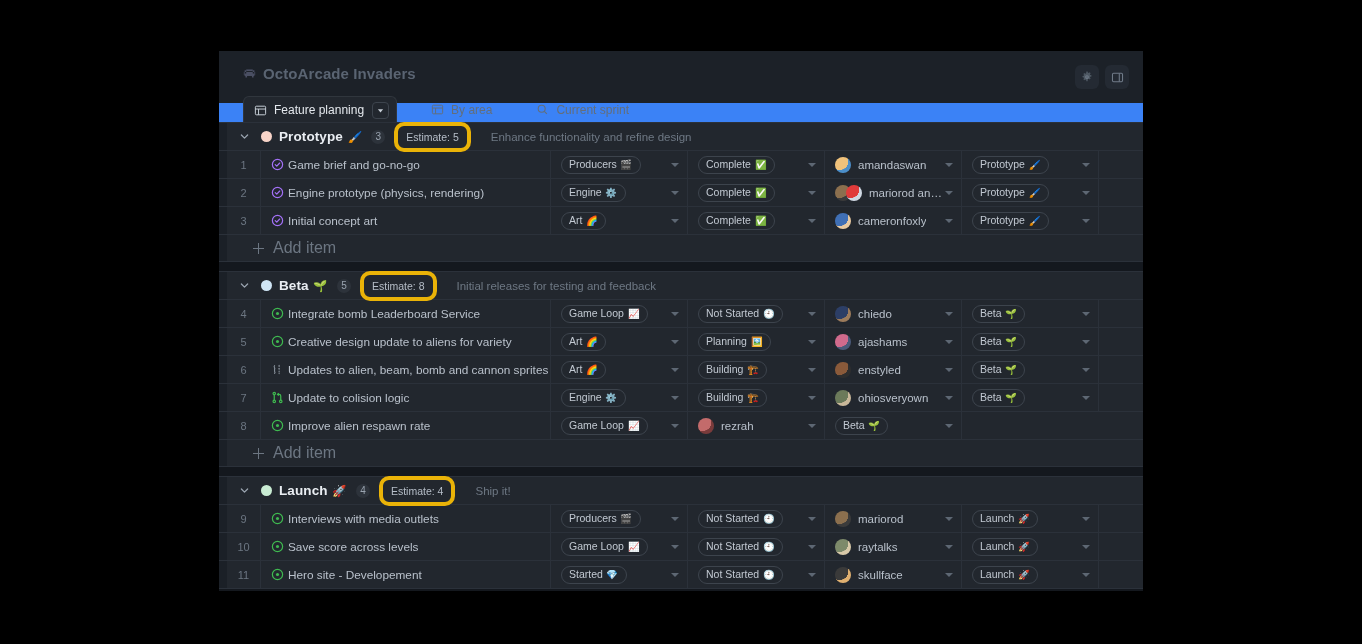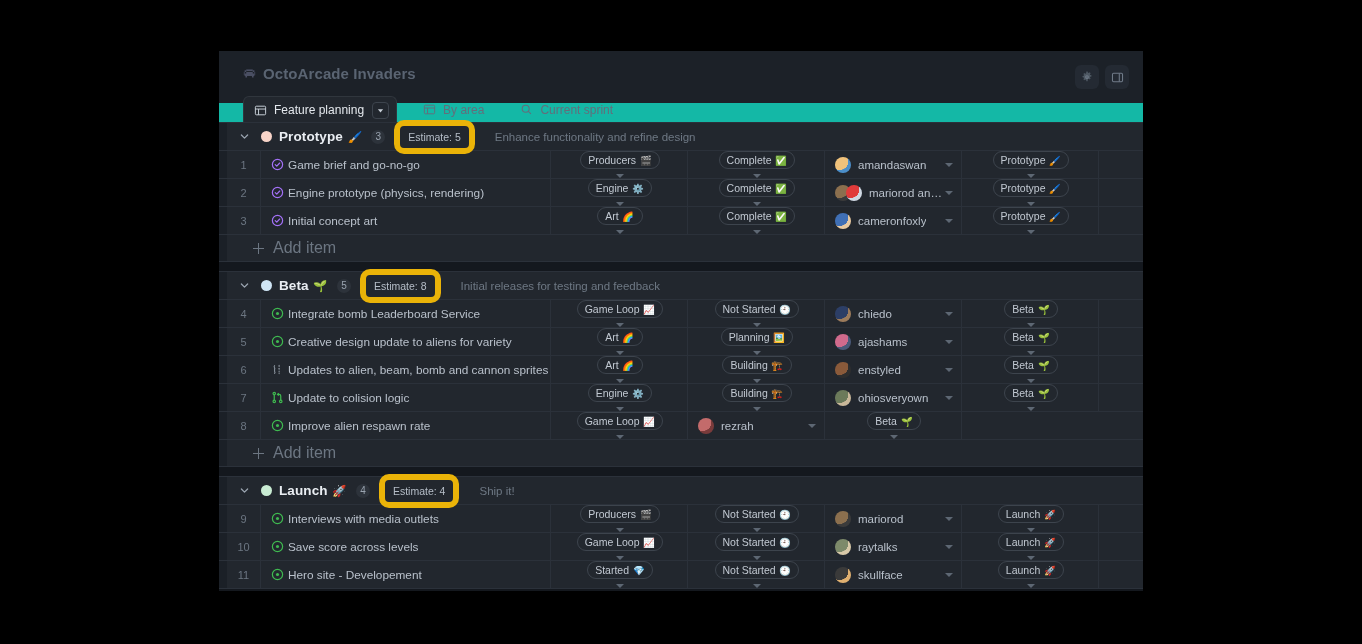--- a/index.html
+++ b/index.html
@@ -11,21 +11,21 @@
     overflow: hidden;
     font-family: "Liberation Sans", sans-serif;
   }
 
   #app {
     position: absolute;
     left: 219px;
     top: 51px;
     width: 924px;
     height: 540px;
-    background: #14b8a6;
+    background: #3b82f6;
     overflow: hidden;
   }
 
   
   .proj-header {
     height: 52px;
     position: relative;
     background: #1c2128;
   }
   .proj-title-wrap {
@@ -65,21 +65,21 @@
   }
   .hdr-btn svg { display: block; }
 
   
   .tabs {
     position: absolute;
     left: 24px;
     top: 44px;
     display: flex;
     align-items: flex-end;
-    gap: 4px;
+    gap: 12px;
     height: 28px;
   }
   .tab {
     display: flex;
     align-items: center;
     gap: 7px;
     height: 27px;
     padding: 0 10px;
     font-size: 12px;
     color: #636e7b;
@@ -167,21 +167,21 @@
     min-width: 14px;
     height: 14px;
     padding: 0 3px;
     display: inline-flex;
     align-items: center;
     justify-content: center;
     box-sizing: border-box;
   }
   .group-estimate {
     margin-left: 9px;
-    border: 6px solid #eab308;
+    border: 4px solid #eab308;
     border-radius: 10px;
     color: #b6bec8;
     font-size: 10.5px;
     padding: 5px 8px;
     white-space: nowrap;
   }
   .group-desc {
     margin-left: 20px;
     color: #6e7884;
     font-size: 11.5px;
@@ -228,21 +228,20 @@
     overflow: hidden;
   }
   .cell-select {
     width: 137px;
     display: flex;
     align-items: center;
     justify-content: space-between;
     padding: 0 8px 0 10px;
     border-right: 1px solid #2b313a;
     box-sizing: border-box;
-    flex-direction: column;
   }
   .cell-assignee {
     width: 137px;
     display: flex;
     align-items: center;
     justify-content: space-between;
     padding: 0 8px 0 10px;
     border-right: 1px solid #2b313a;
     box-sizing: border-box;
   }

